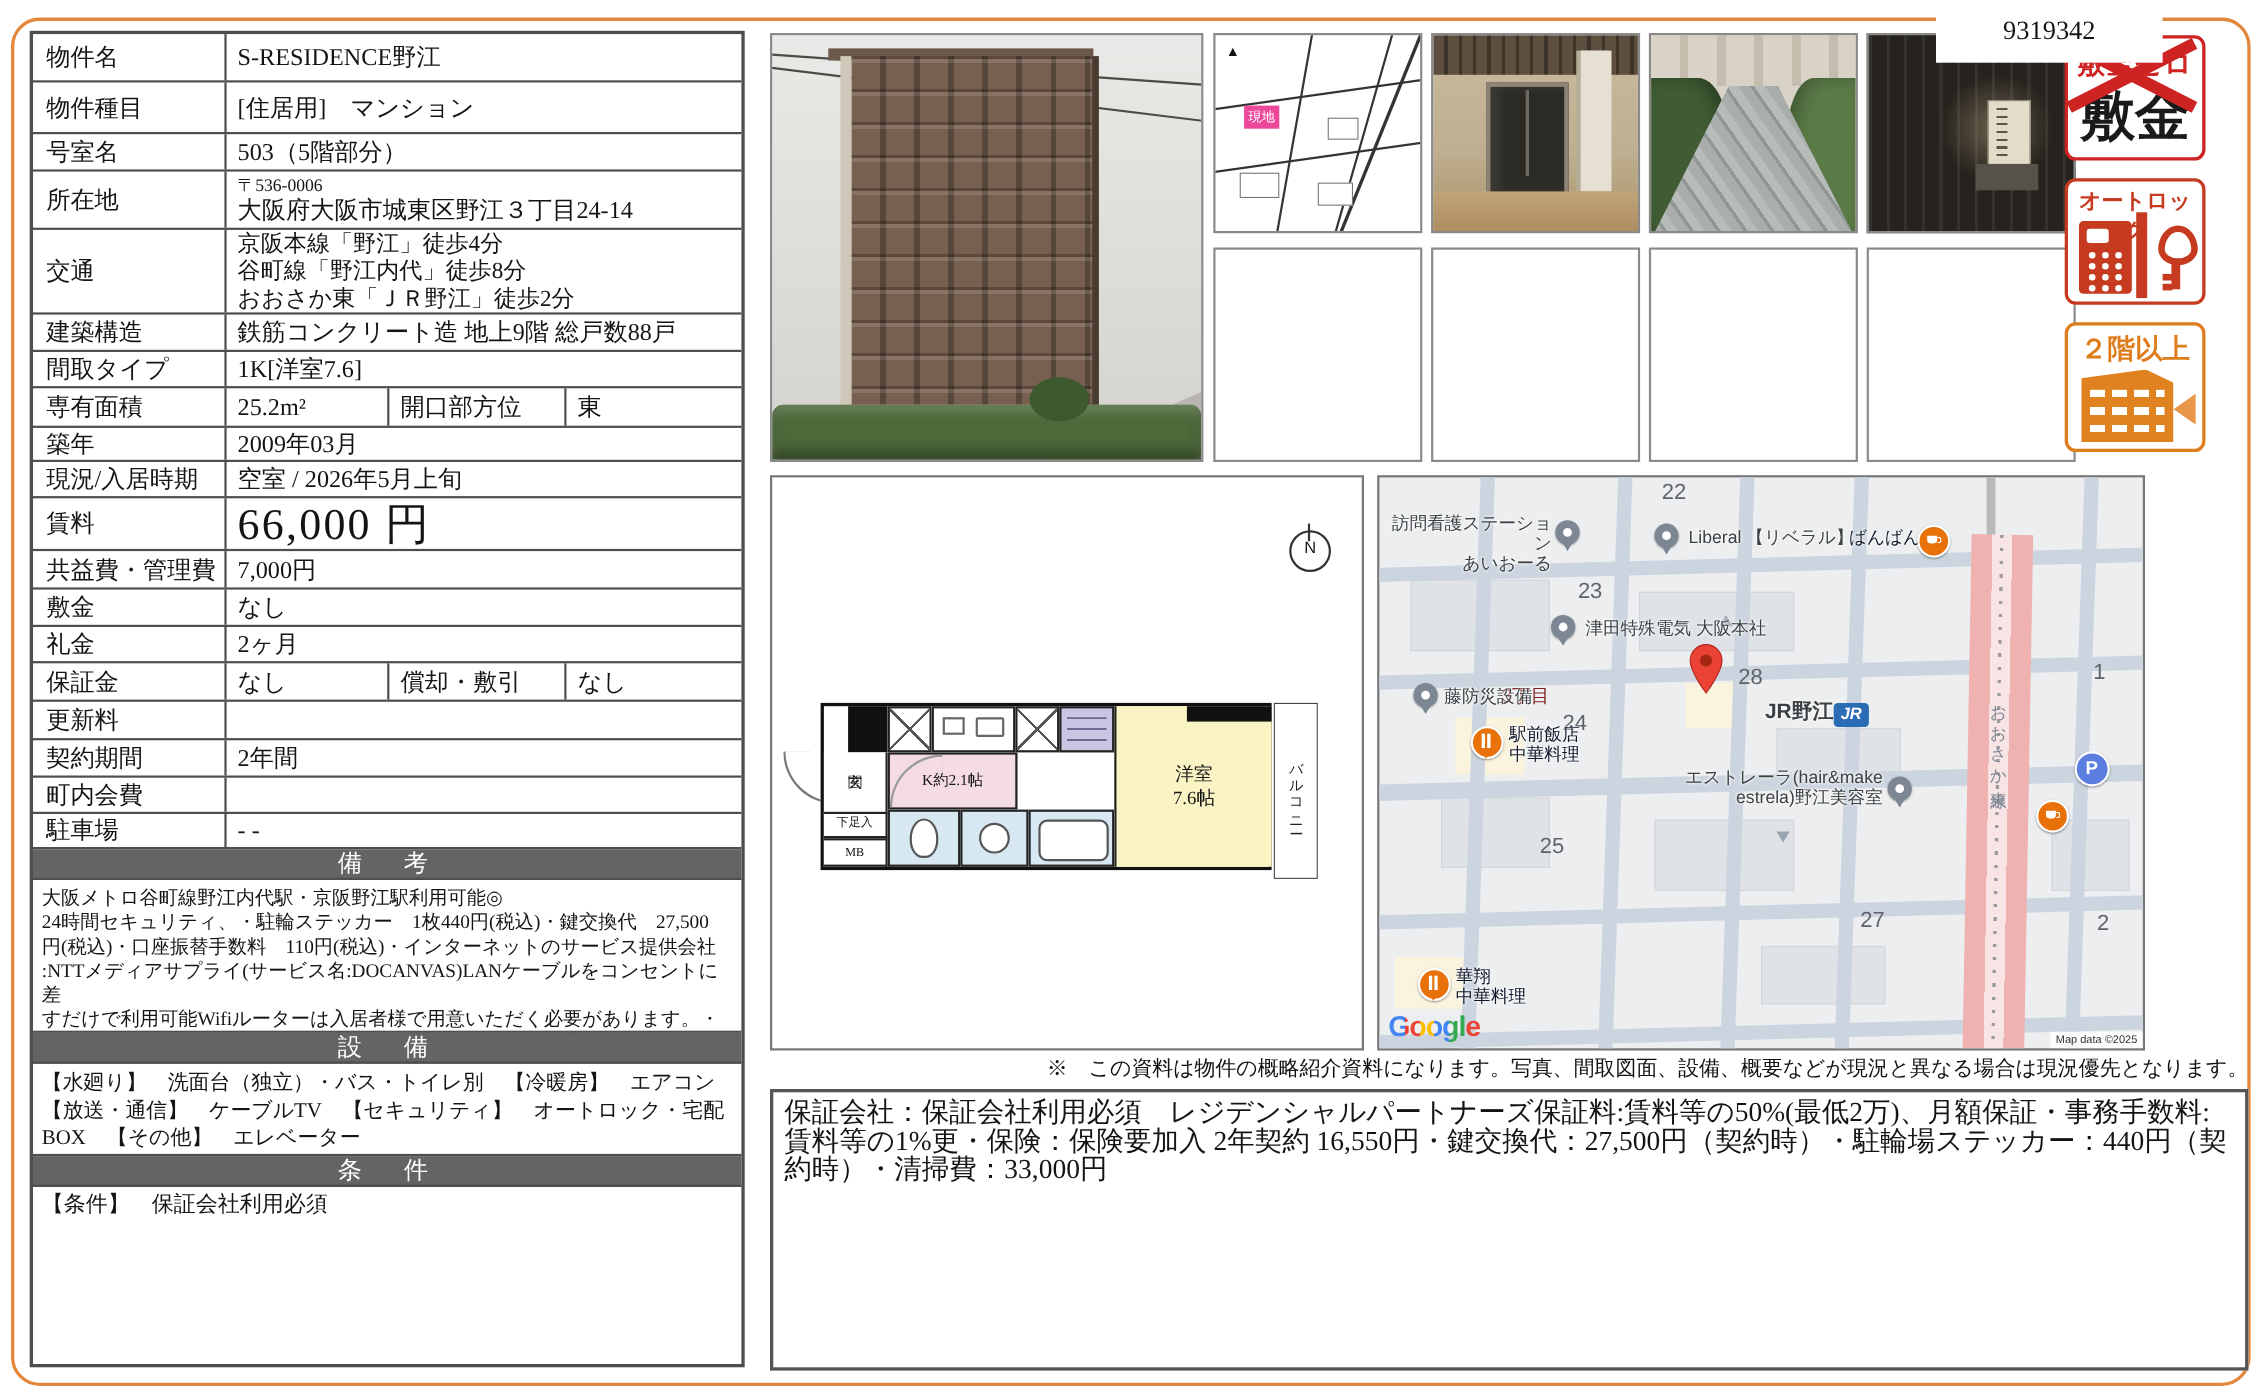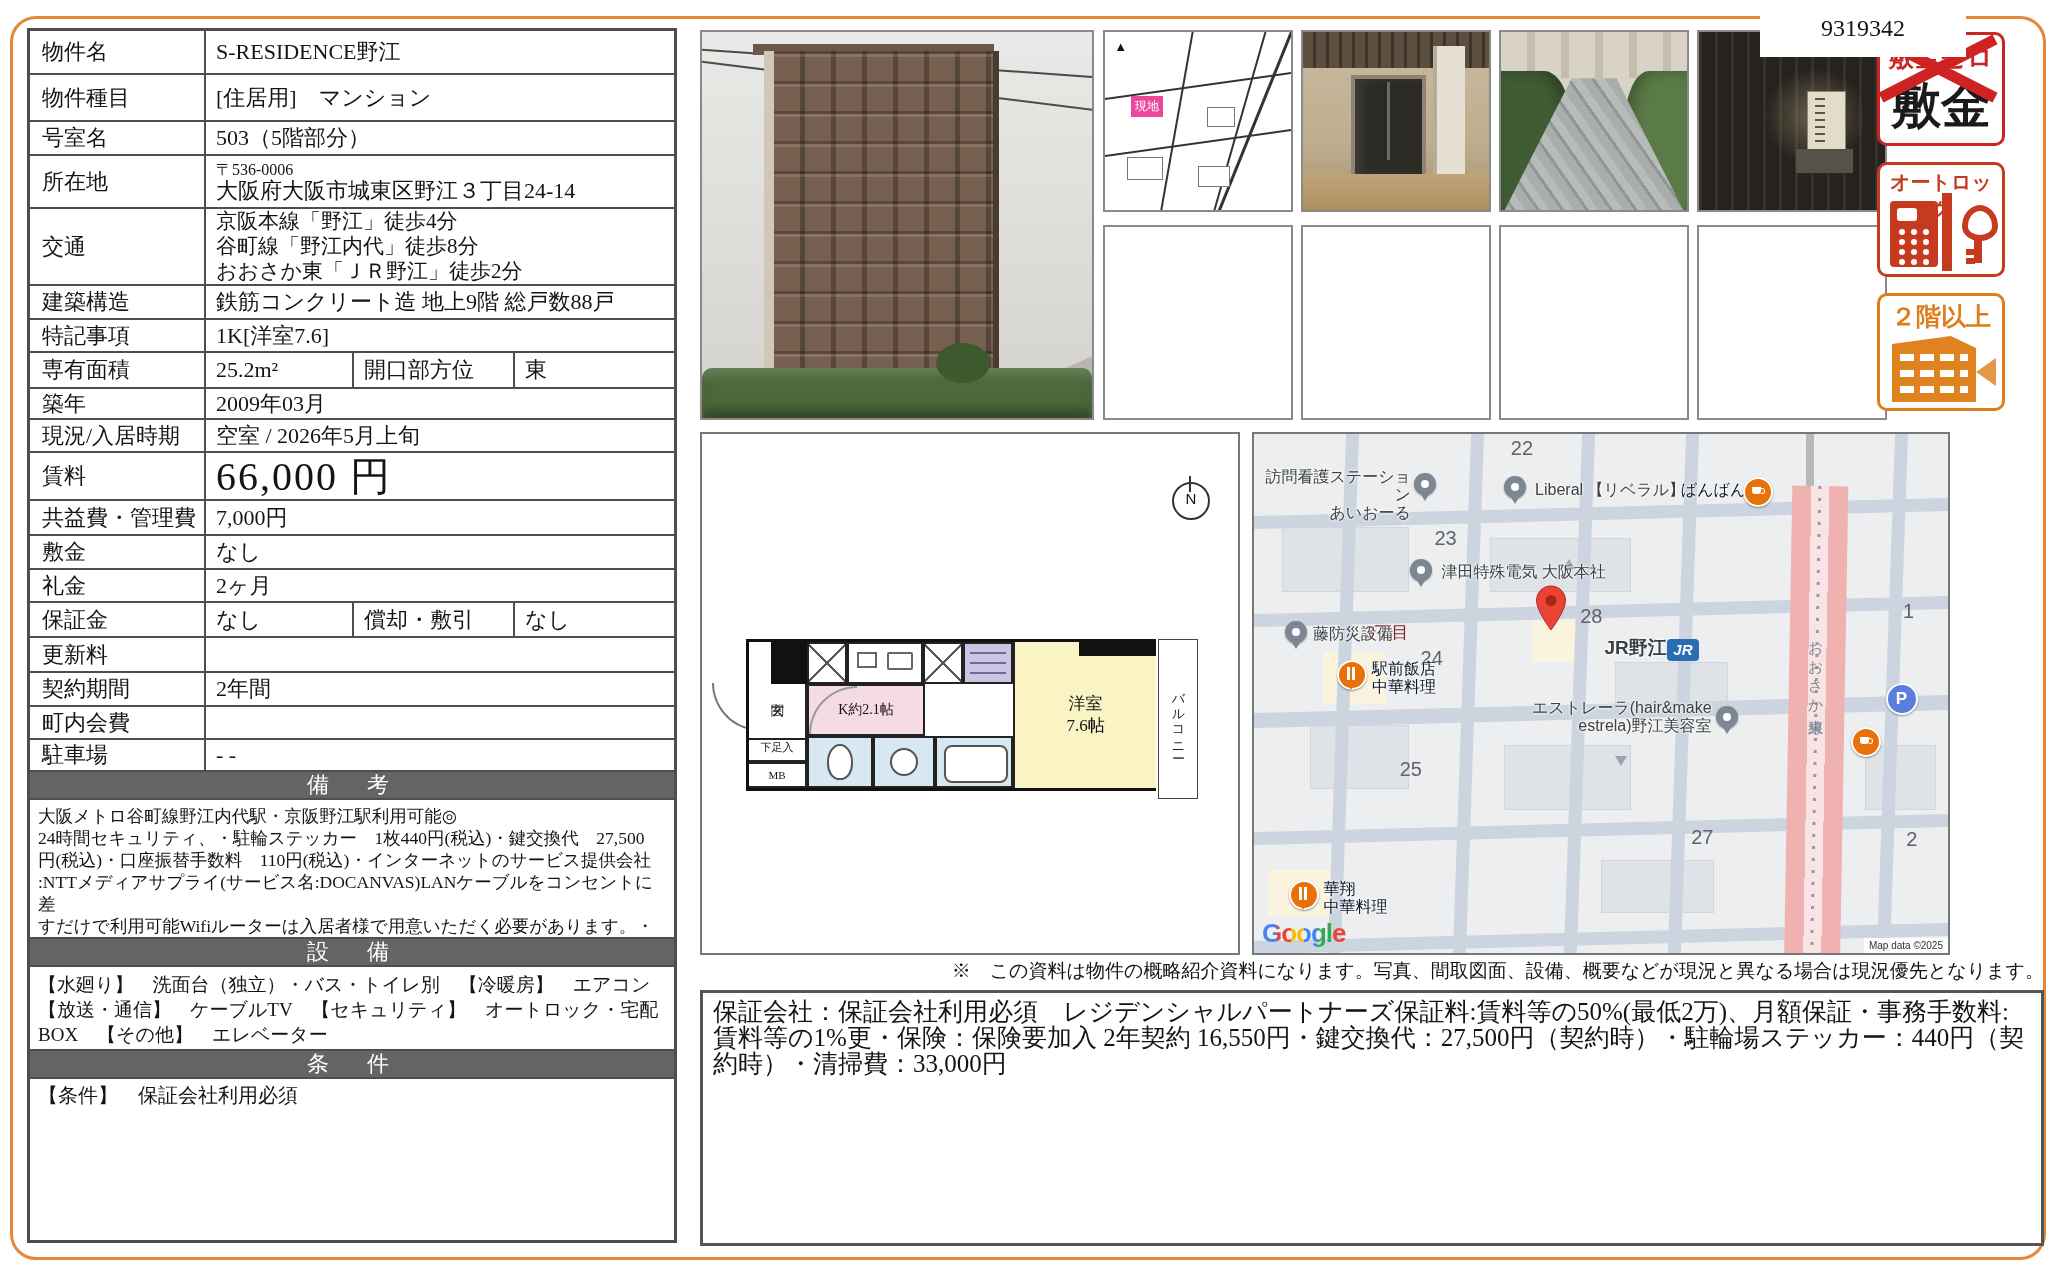--- a/index.html
+++ b/index.html
@@ -255,21 +255,21 @@
             <span class="translines">谷町線「野江内代」徒歩8分</span>
             <span class="translines">おおさか東「ＪＲ野江」徒歩2分</span>
           </span>
         </div>
     </div>
     <div class="prow h34">
         <div class="plabel">建築構造</div>
         <div class="pval">鉄筋コンクリート造 地上9階 総戸数88戸</div>
       </div>
     <div class="prow h33">
-        <div class="plabel">特記事項</div>
+        <div class="plabel">間取タイプ</div>
         <div class="pval">1K[洋室7.6]</div>
       </div>
     <div class="prow h36">
       <div class="plabel">専有面積</div>
       <div class="pval pval2">25.2m²</div>
       <div class="plabel2">開口部方位</div>
       <div class="pval">東</div>
     </div>
     <div class="prow h31">
         <div class="plabel">築年</div>

